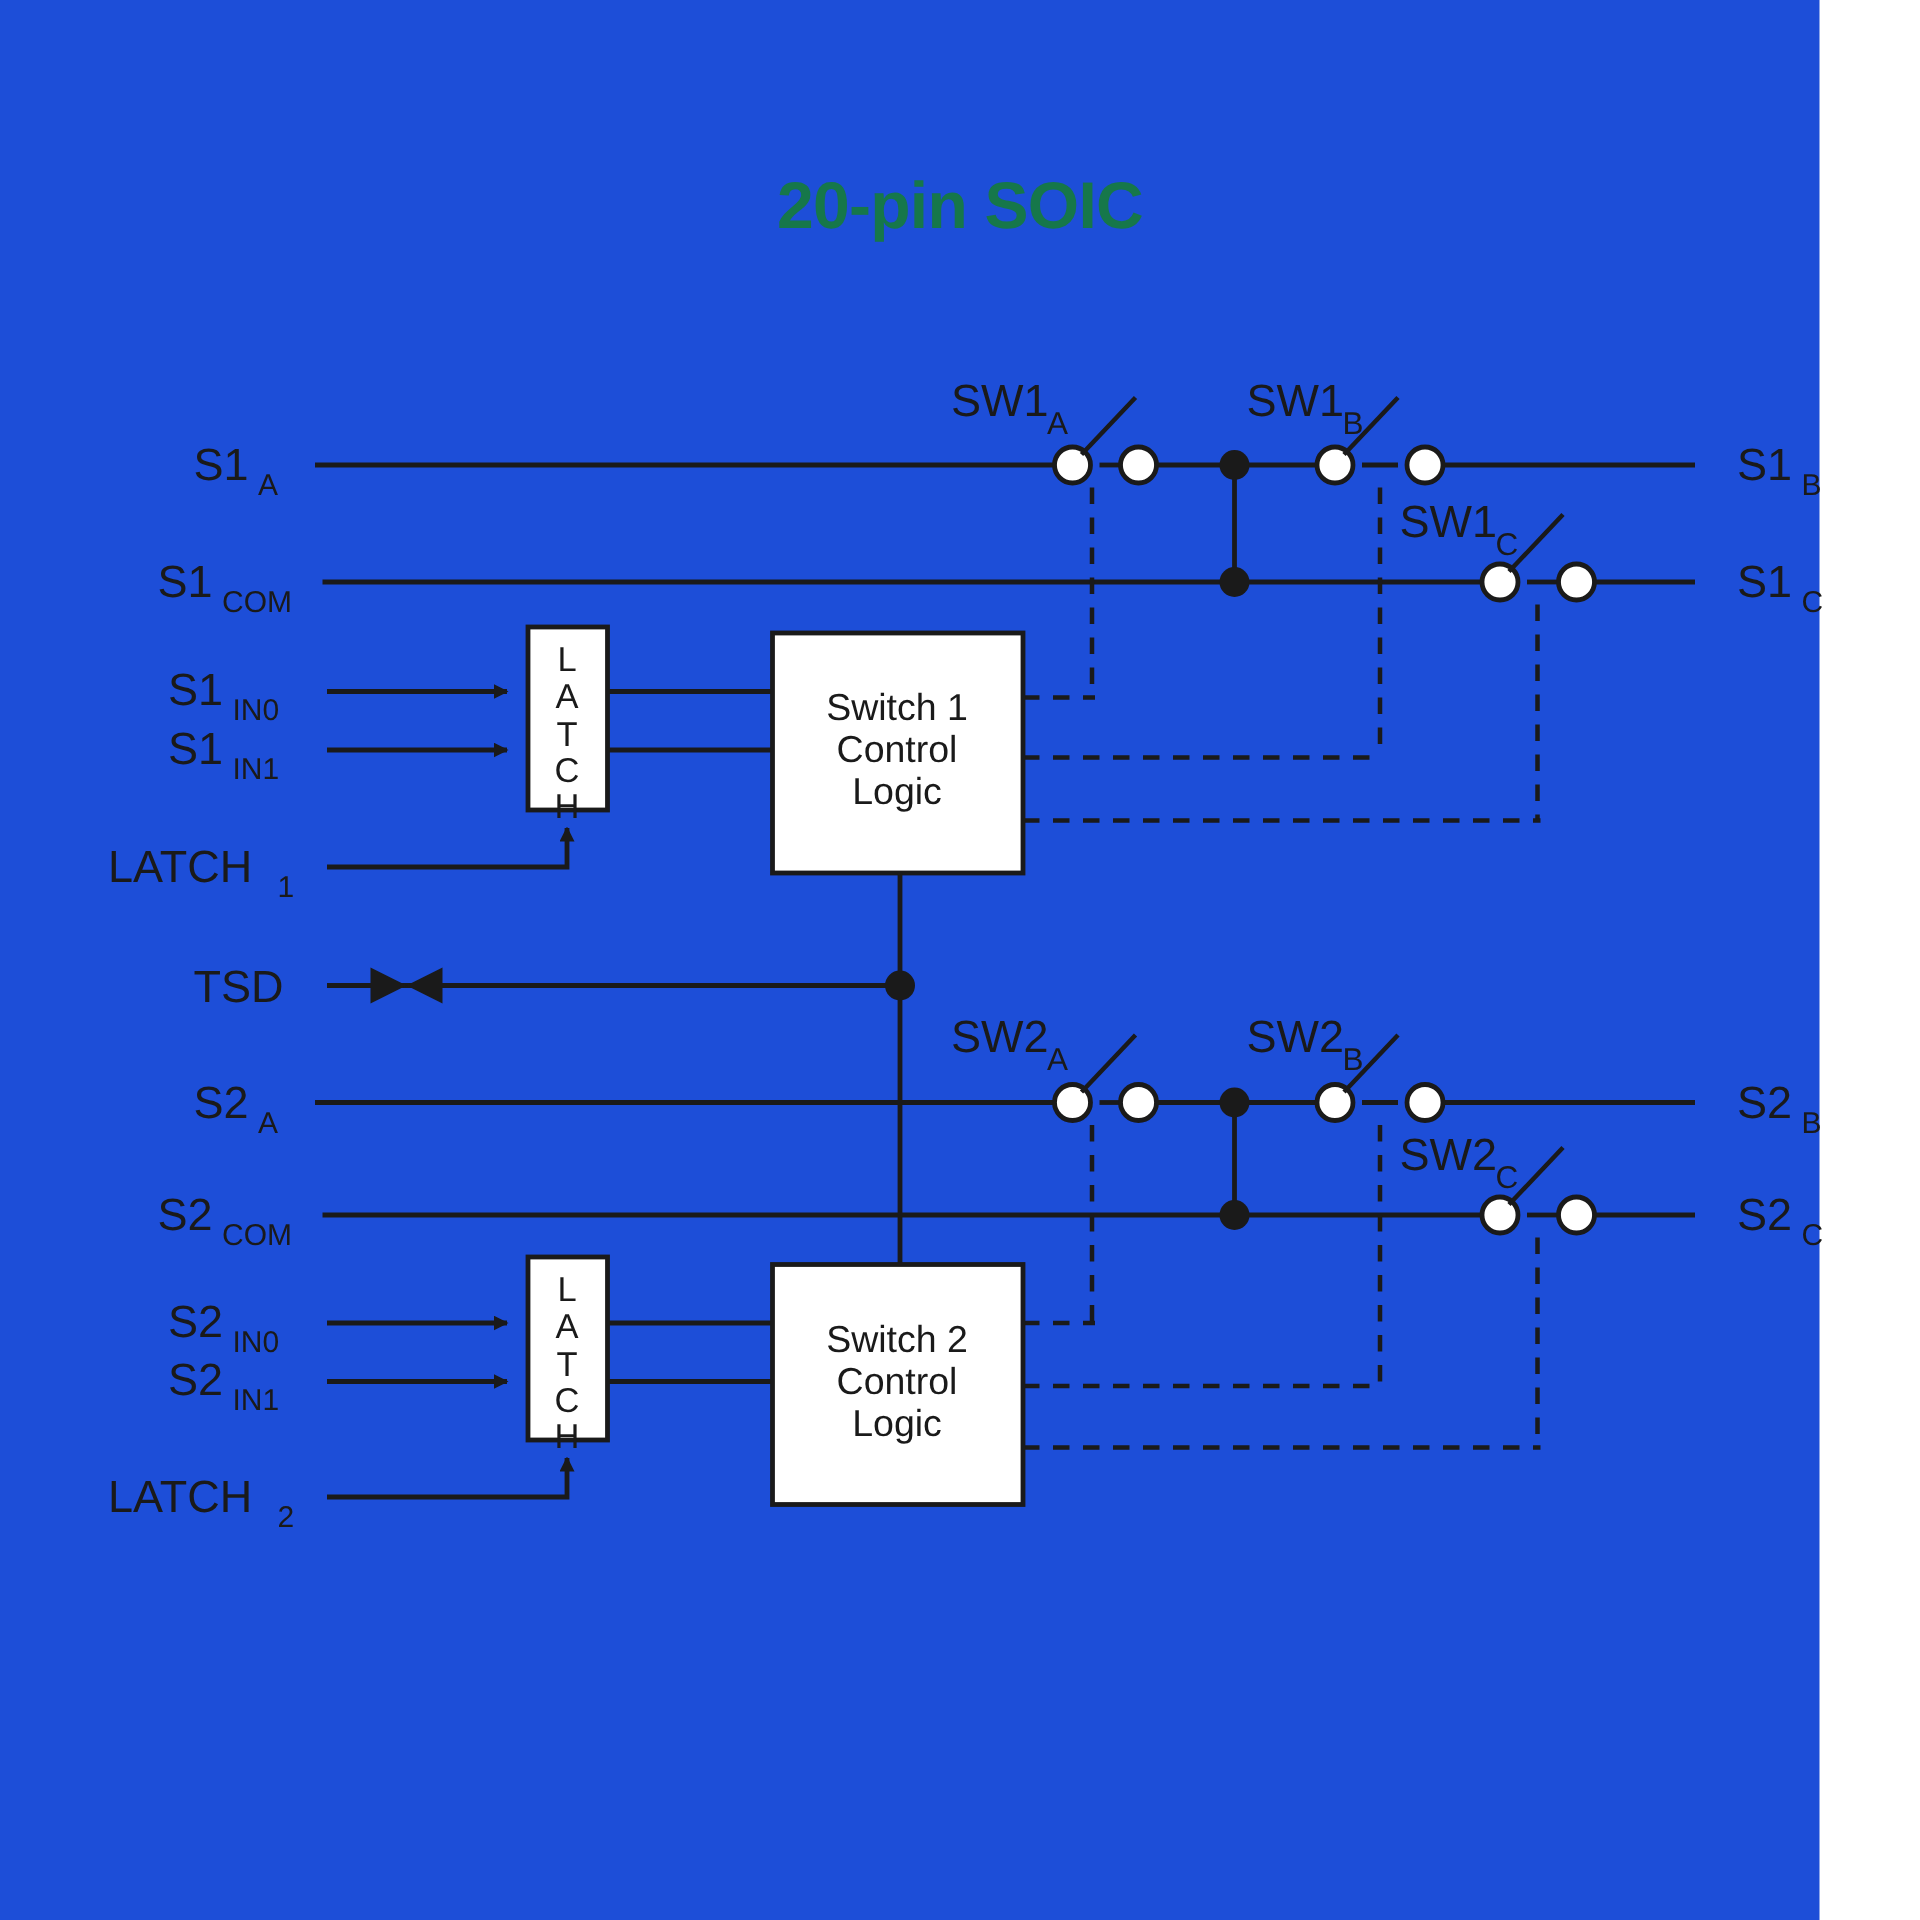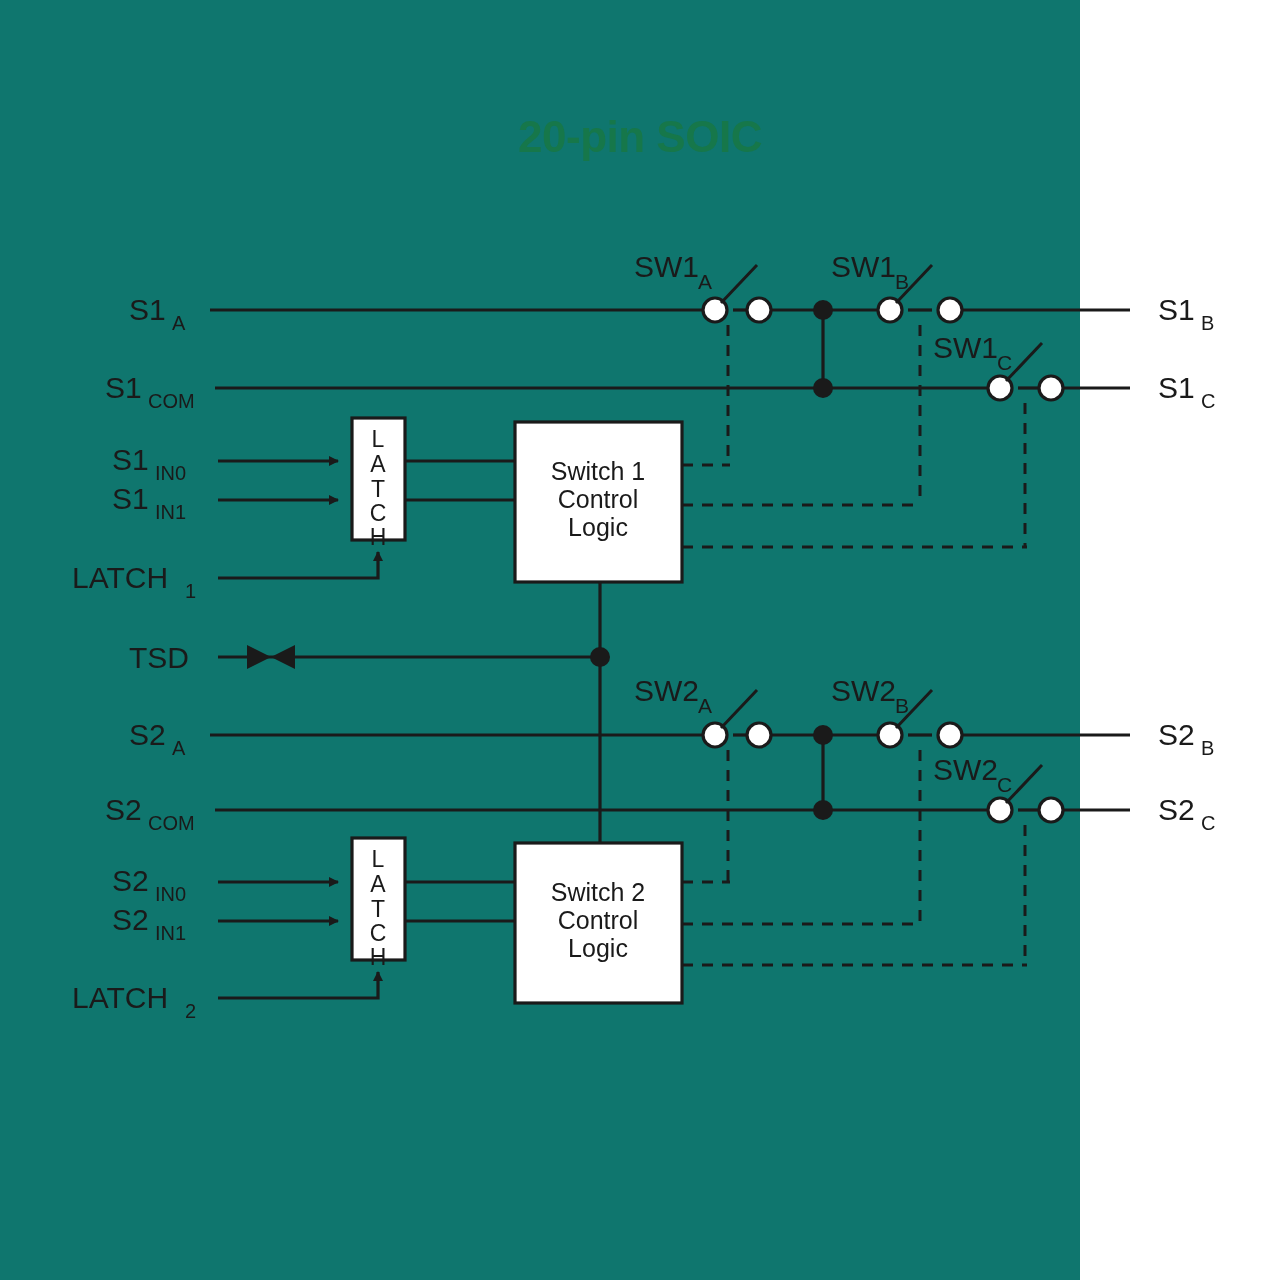--- a/index.html
+++ b/index.html
@@ -8,23 +8,23 @@
     background: #ffffff;
   }
   body {
     width: 1280px;
     height: 1280px;
     font-family: "Liberation Sans", sans-serif;
     overflow: hidden;
   }
   #diagram-root {
     position: relative;
-    width: 1080px;
+    width: 1213px;
     height: 1280px;
-    background: #0f766e;
+    background: #1d4ed8;
     text-align: center;
   }
   svg.canvas {
     position: absolute;
     top: 0;
     left: 0;
     width: 1280px;
     height: 1280px;
   }
   .title-text {

